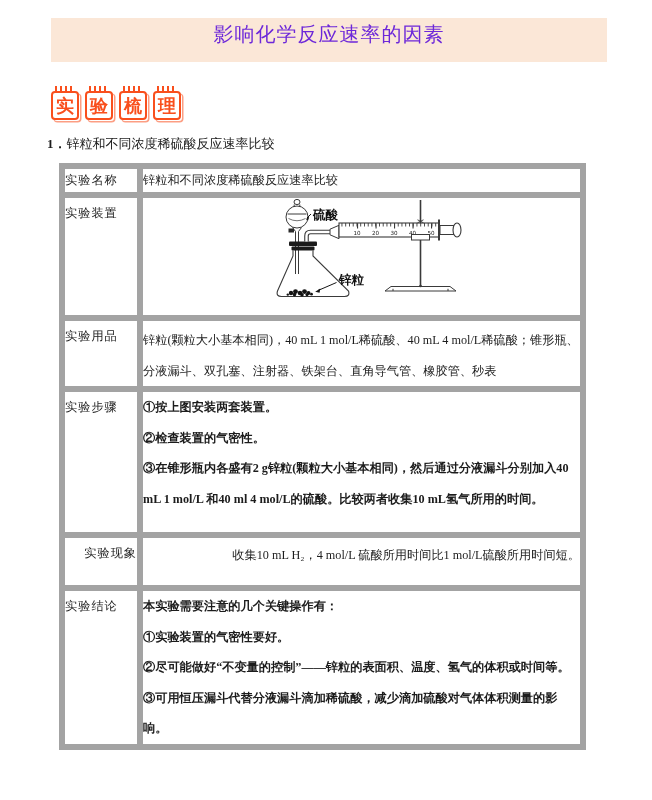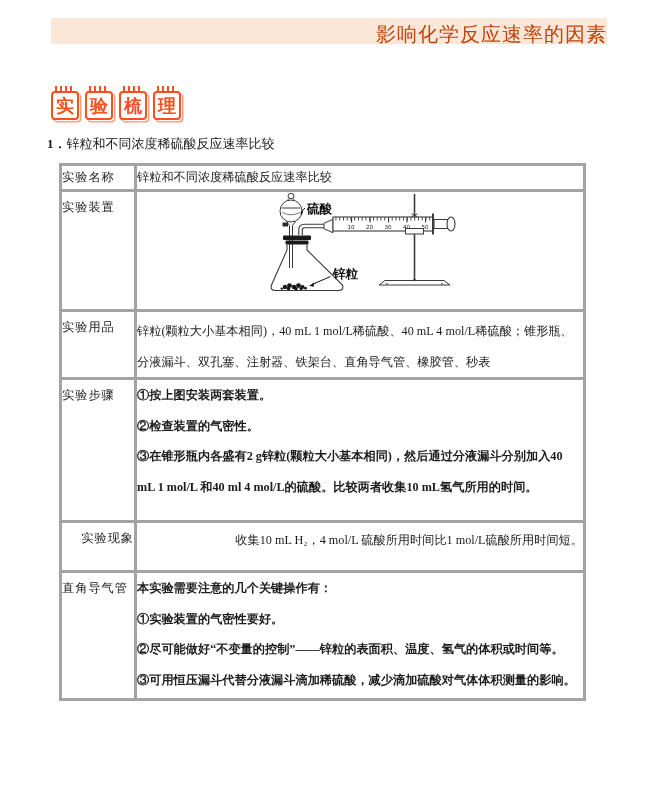--- a/index.html
+++ b/index.html
@@ -3,23 +3,23 @@
 <meta charset="utf-8">
 <style>
   html,body{margin:0;padding:0;background:#fff;}
   body{
     width:652px;height:800px;position:relative;overflow:hidden;
     font-family:"Liberation Serif","DejaVu Serif",serif;
     color:#1c1c1c;
   }
   
   .title-bar{
-    position:absolute;left:51px;top:18px;width:556px;height:26px;
-    background:#fbe7d7;text-align:right;line-height:32px;
-    font-size:20px;letter-spacing:1px;color:#c2410c;
+    position:absolute;left:51px;top:18px;width:556px;height:44px;
+    background:#fbe7d7;text-align:center;line-height:32px;
+    font-size:20px;letter-spacing:1px;color:#6d28d9;
   }
   
   .stamp{position:absolute;left:51px;top:85px;display:flex;gap:6px;}
   .stamp-box{
     position:relative;width:24px;height:25px;margin-top:6px;
     border:2px solid #f94f1d;border-radius:4px;background:#fff;
     box-shadow:2px 2px 0 -1px #fff,2.5px 2.5px 0 0 rgba(249,79,29,.55);
     display:flex;align-items:center;justify-content:center;
   }
   .stamp-spiral{
@@ -32,21 +32,21 @@
   }
   
   .section-heading{position:absolute;left:47px;top:135px;font-size:13px;}
   .section-heading .num{font-weight:700;}
   
   table.exp{
     position:absolute;left:59px;top:163px;width:527px;
     border-collapse:collapse;table-layout:fixed;
   }
   table.exp td{
-    border:3px solid #a3a3a3;vertical-align:top;
+    border:6px solid #a3a3a3;vertical-align:top;
     font-size:12.2px;line-height:30.5px;padding:0;
     overflow:hidden;
   }
   td.lbl{width:72px;padding-left:7px;letter-spacing:1px;}
   td.cnt{padding-left:12px;padding-right:4px;}
   tr.r1 td{height:23px;line-height:23px;}
   tr.r2 td{height:117px;}
   tr.r3 td{height:37px;}
   tr.r4 td{height:61px;margin-left:43px;}
   tr.r5 td{height:140px;}
@@ -182,21 +182,21 @@
     </td>
   </tr>
 
   <tr class="r6">
     <td class="lbl">实验现象</td>
     <td class="cnt">收集10 mL H₂，4 mol/L 硫酸所用时间比1 mol/L硫酸所用时间短。</td>
   </tr>
 
 
   <tr class="r8">
-    <td class="lbl">直角导气管</td>
+    <td class="lbl">实验结论</td>
     <td class="cnt">
       <div class="dline">本实验需要注意的几个关键操作有：</div>
       <div class="dline">①实验装置的气密性要好。</div>
       <div class="dline">②尽可能做好“不变量的控制”——锌粒的表面积、温度、氢气的体积或时间等。</div>
       <div class="dline">③可用恒压漏斗代替分液漏斗滴加稀硫酸，减少滴加硫酸对气体体积测量的影响。</div>
     </td>
   </tr>
 </tbody>
   </table>
 

